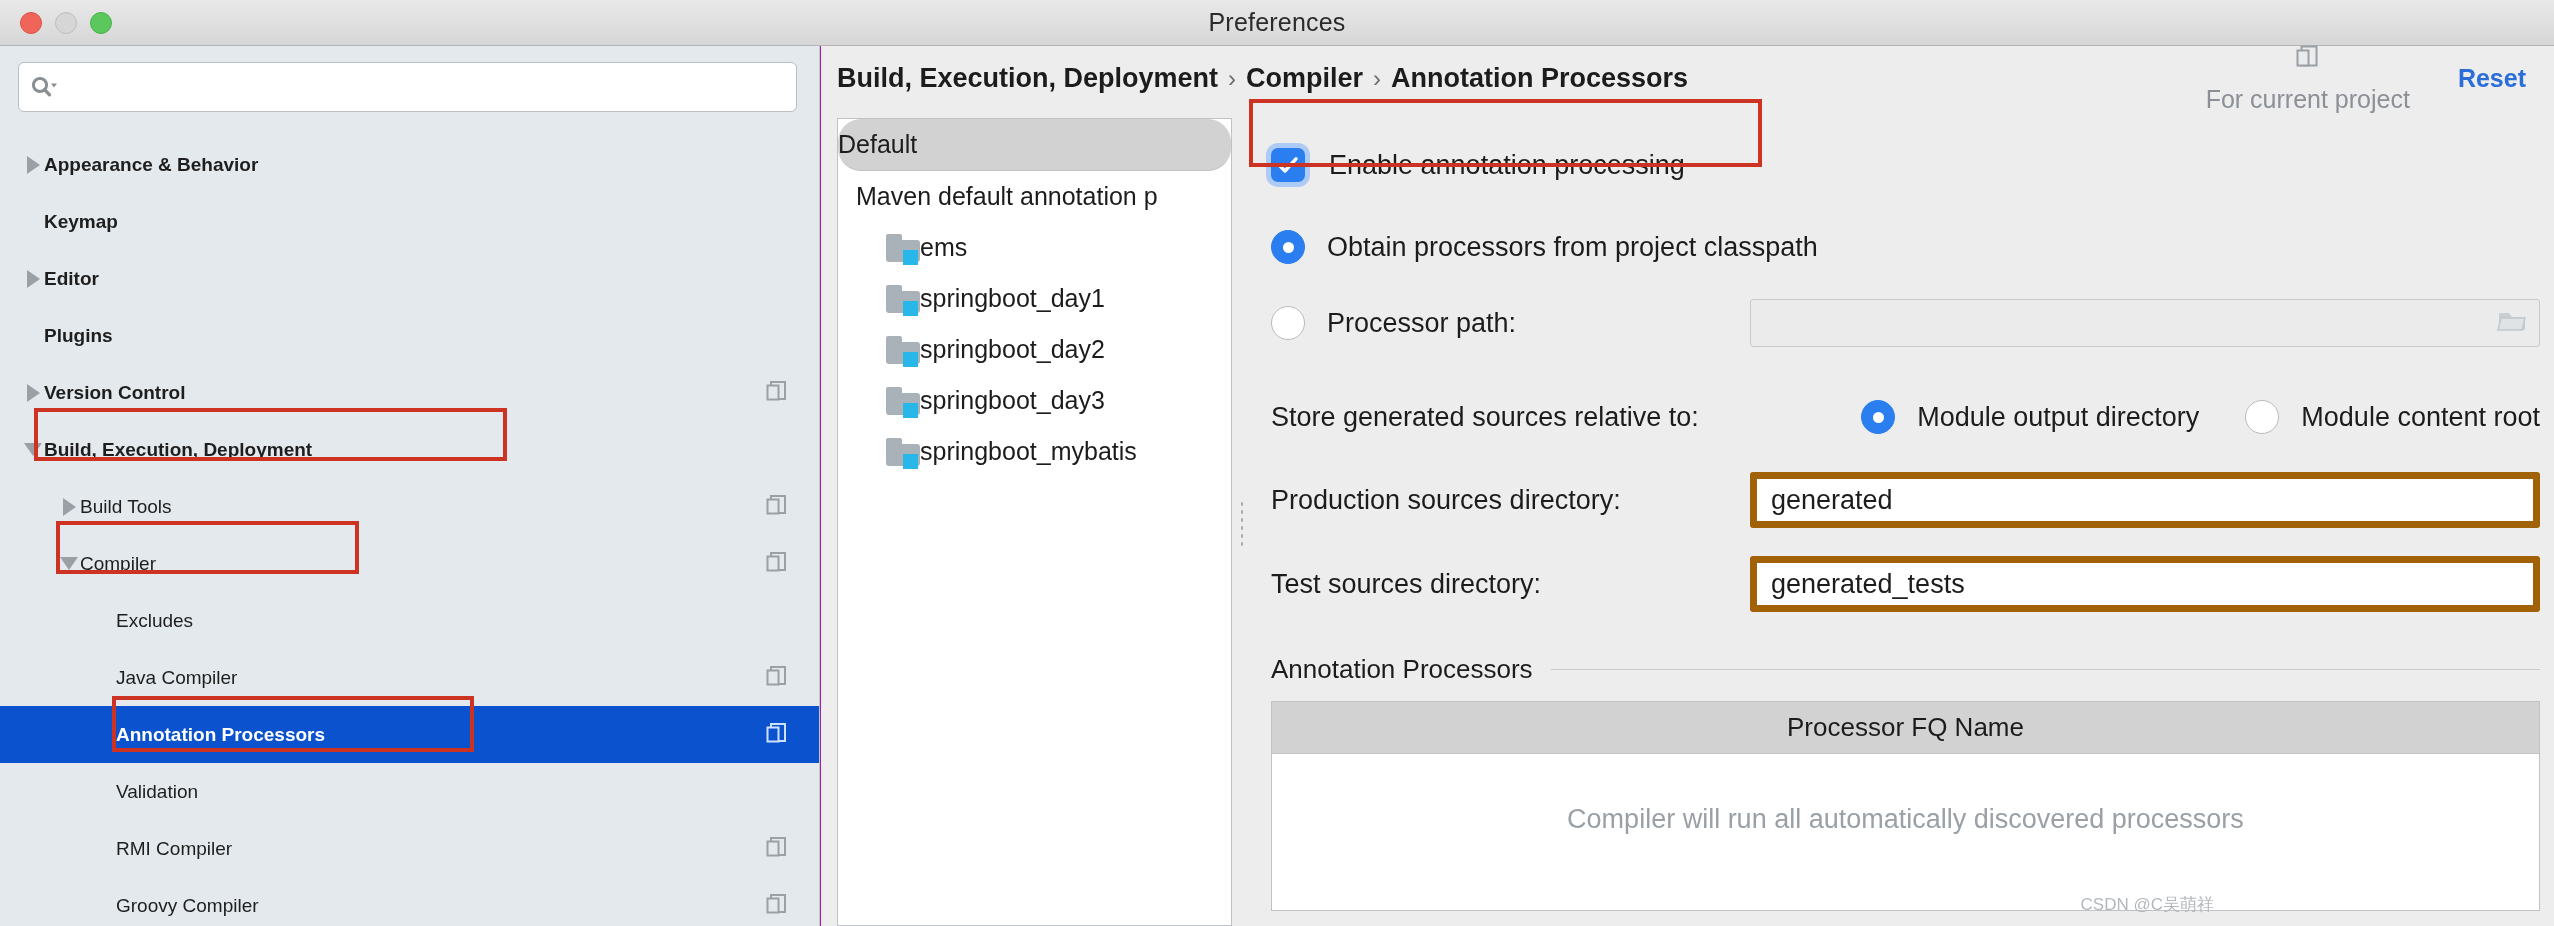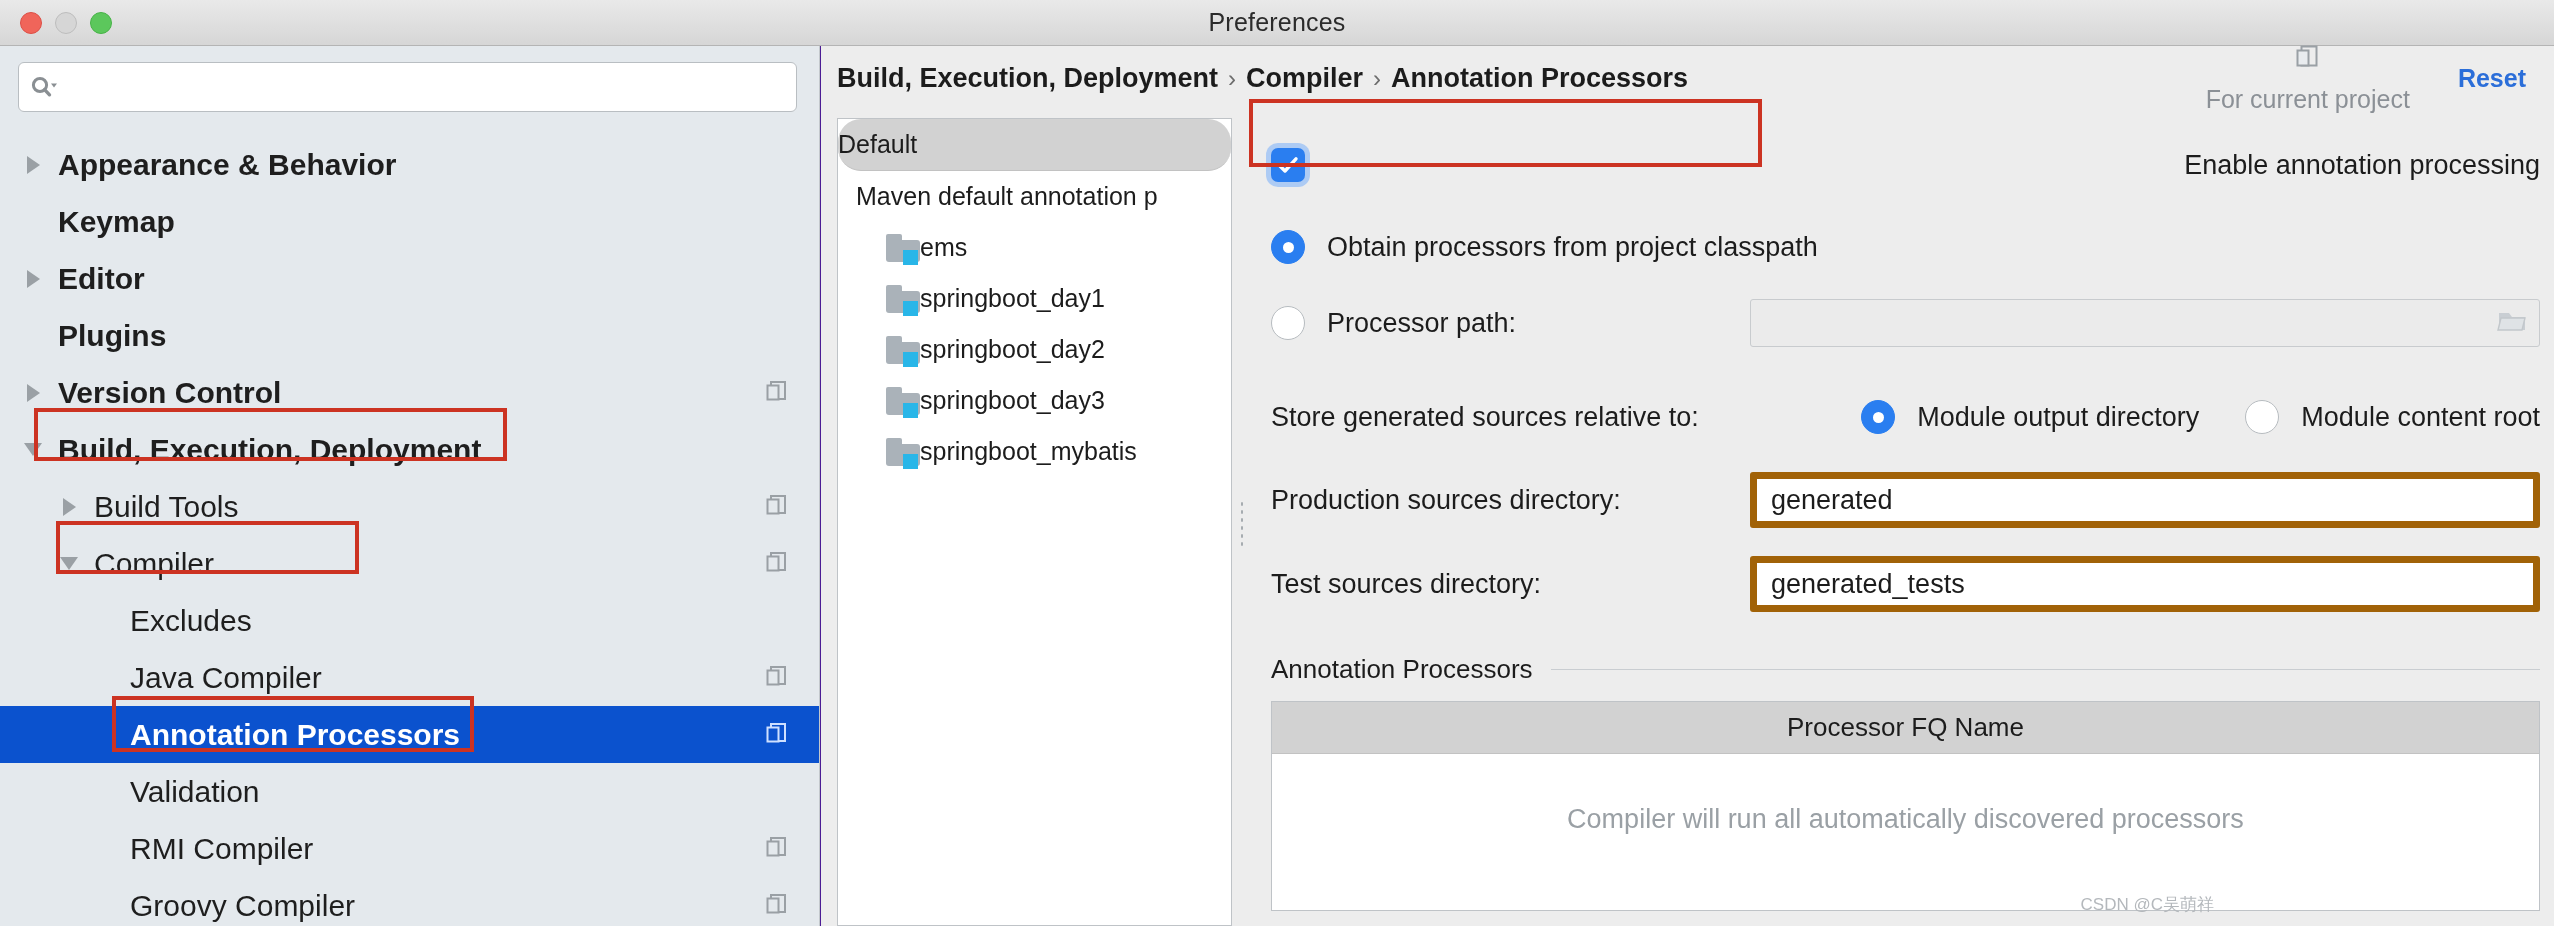--- a/index.html
+++ b/index.html
@@ -2,21 +2,21 @@
 <html><head>
 <meta charset="utf-8">
 <style>
   * { box-sizing: border-box; margin: 0; padding: 0; }
   html, body {
     width: 2554px; height: 926px;
     font-family: "Liberation Sans", "DejaVu Sans", sans-serif;
     overflow: hidden;
     background: #ededed;
   }
-  #window { position: relative; width: 2234px; height: 926px; background: #4c1d95; }
+  #window { position: relative; width: 2234px; height: 926px; background: #a21caf; }
 
   
   .titlebar {
     position: absolute; left: 0; top: 0; width: 2554px; height: 46px;
     background: linear-gradient(to bottom, #e9e9e9 0%, #d6d6d6 100%);
     border-bottom: 1px solid #b4b4b4;
     display: flex; align-items: center; justify-content: center;
   }
   .title-text { font-size: 25px; color: #2b2b2b; font-weight: 400; letter-spacing: .2px; }
   .traffic { position: absolute; left: 20px; top: 0; height: 46px; display: flex; align-items: center; gap: 13px; }
@@ -54,21 +54,21 @@
   .arrow.none { visibility: hidden; }
   .arrow i {
     display: block; width: 0; height: 0;
     border-top: 9px solid transparent; border-bottom: 9px solid transparent;
     border-left: 13px solid #9aa0a5;
   }
   .arrow.open i {
     border-left: 9px solid transparent; border-right: 9px solid transparent;
     border-top: 13px solid #9aa0a5; border-bottom: none;
   }
-  .tree-label { font-size: 30px; color: #1e1e1e; margin-left: 14px; white-space: nowrap; }
+  .tree-label { font-size: 19px; color: #1e1e1e; white-space: nowrap; }
   .lvl0 > .tree-label { font-weight: bold; }
   .lvl1 { padding-left: 36px; }
   .lvl2 { padding-left: 72px; }
   .tree-row.selected .tree-label { color: #ffffff; font-weight: bold; }
   .copy-badge { position: absolute; right: 30px; top: 50%; transform: translateY(-50%); }
 
   
   .content { position: absolute; left: 821px; top: 46px; width: 1733px; height: 880px; background: #ededed; }
   .crumbbar { height: 64px; display: flex; align-items: center; padding: 0 28px 0 16px; }
   .crumbs { display: flex; align-items: baseline; gap: 10px; font-size: 27px; font-weight: bold; color: #1c1c1c; white-space: nowrap; }
@@ -97,21 +97,21 @@
 
   
   .splitter { position: absolute; left: 414px; top: 0; width: 16px; height: 816px; }
   .splitter .dots { position: absolute; left: 4px; top: 390px; width: 6px; height: 46px;
     background-image: radial-gradient(#9aa0a5 1.2px, transparent 1.3px);
     background-size: 6px 8px; opacity: .85; }
 
   .form { position: absolute; left: 430px; top: 0; width: 1303px; height: 816px; padding: 16px 14px 0 20px; }
 
   .row { display: flex; align-items: center; }
-  .cb-row { height: 58px; margin-top: 10px; justify-content: space-between; }
+  .cb-row { height: 58px; margin-top: 10px; }
   .checkbox {
     width: 34px; height: 34px; border-radius: 7px; background: #2a7ef0;
     display: flex; align-items: center; justify-content: center; flex: 0 0 34px;
     box-shadow: 0 0 0 5px rgba(120,175,250,.55);
   }
   .checkbox svg { display: block; }
   .cb-label { font-size: 27px; color: #1c1c1c; margin-left: 24px; }
 
   .radio { width: 34px; height: 34px; border-radius: 50%; background: #fff; border: 1px solid #b7bcc0; flex: 0 0 34px;
            display: flex; align-items: center; justify-content: center; }

